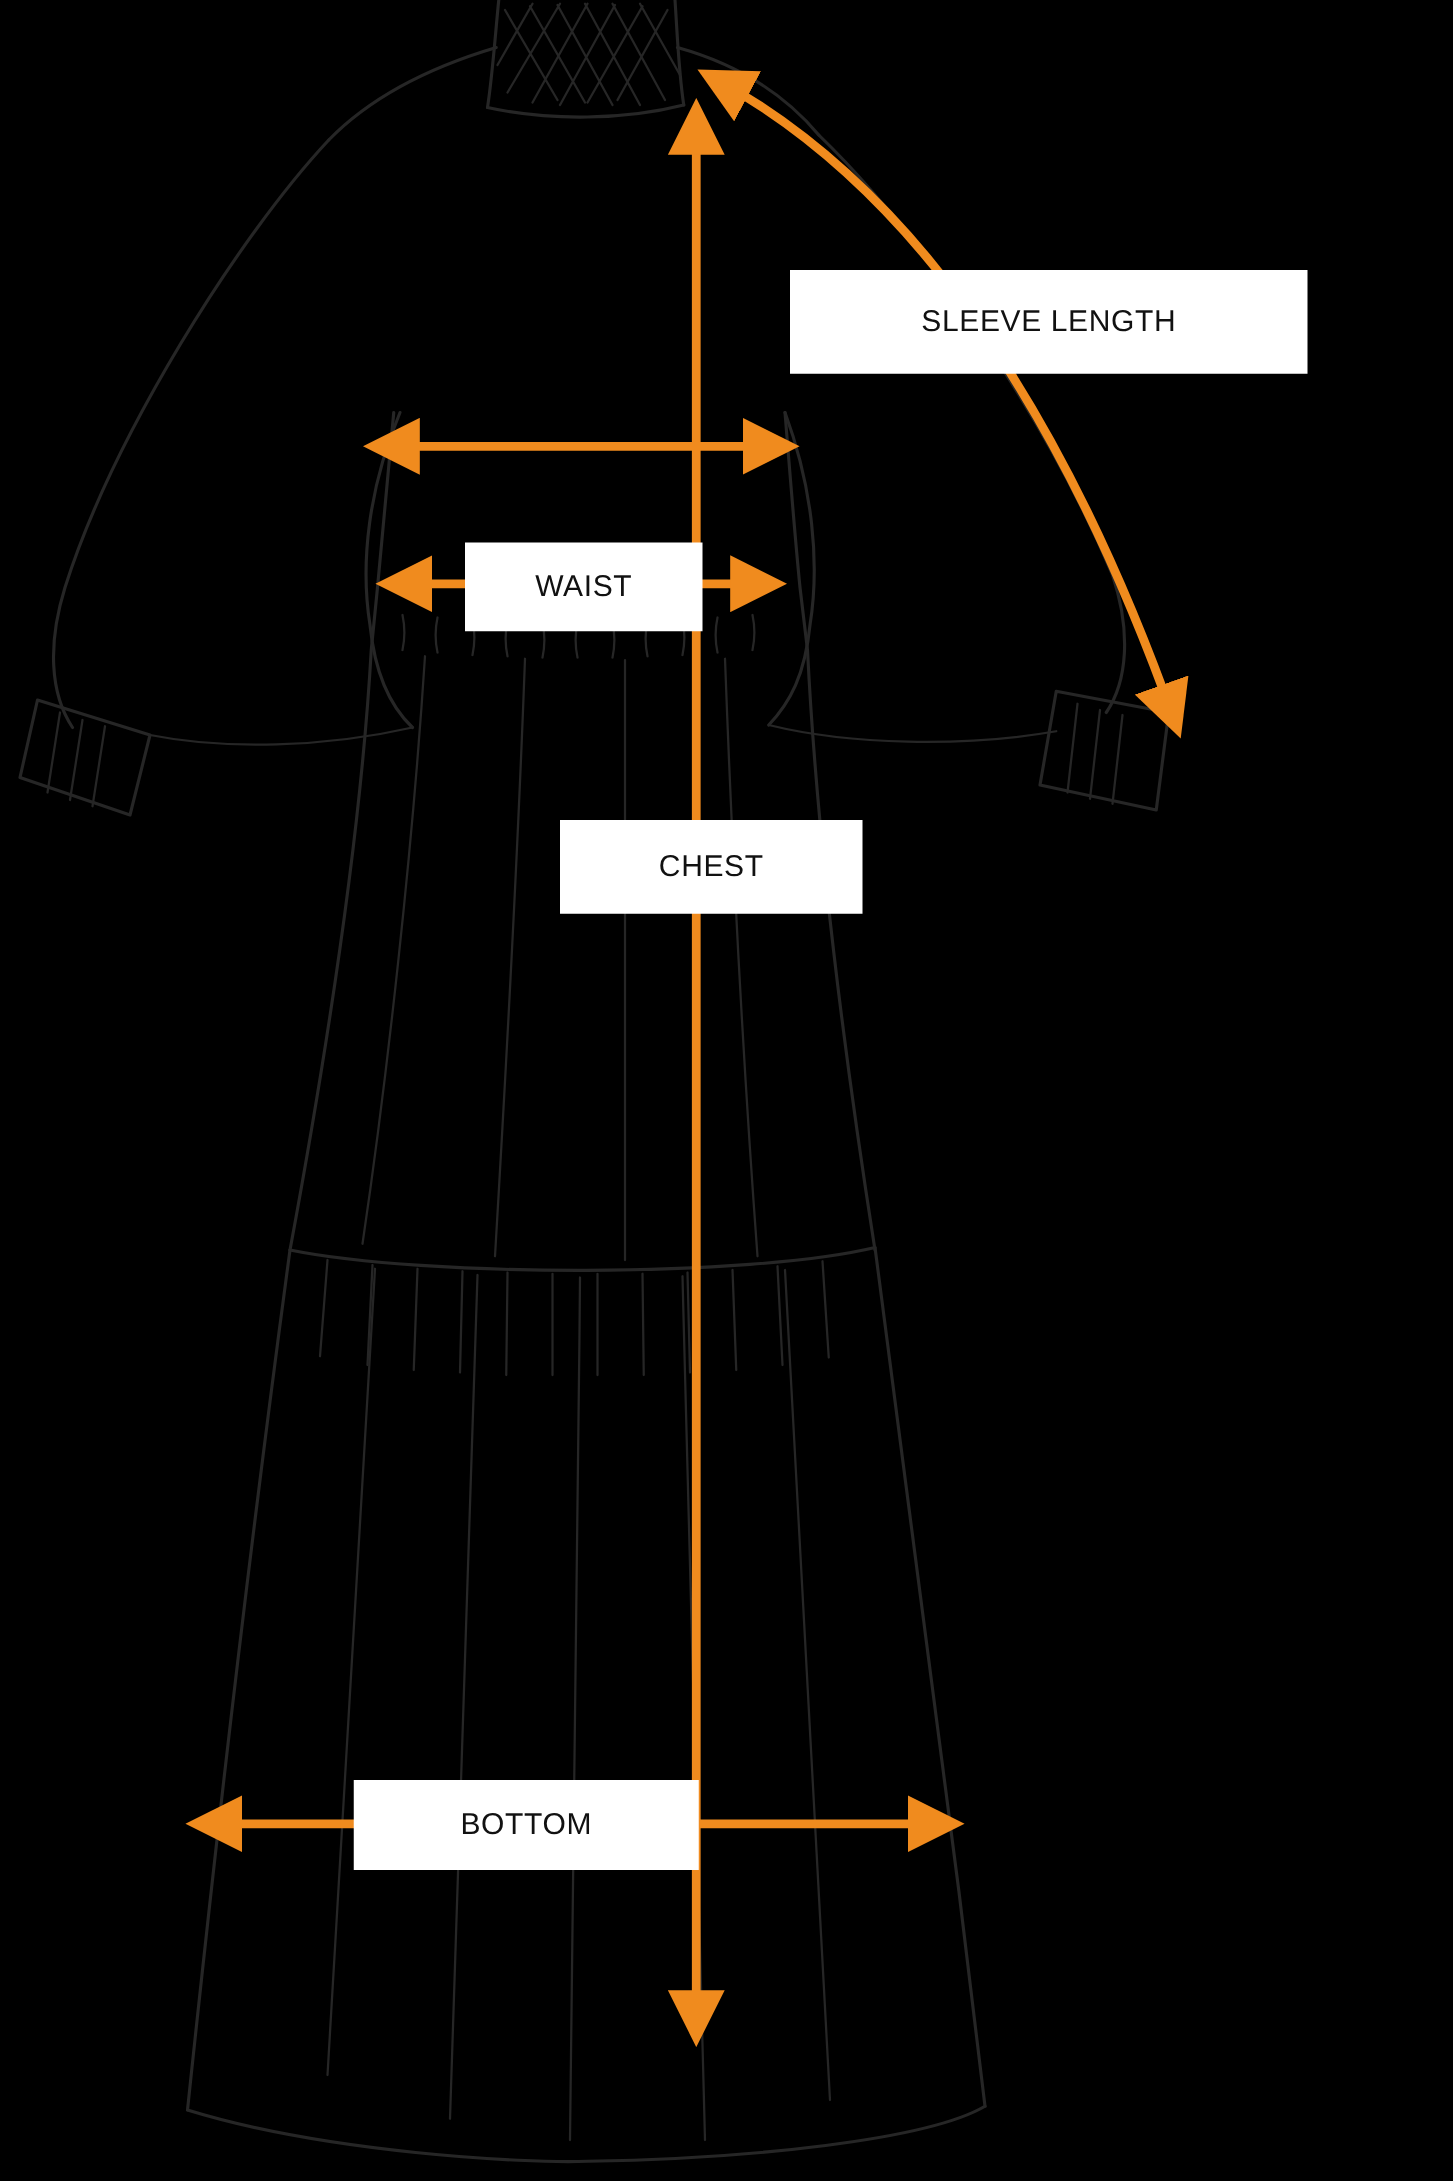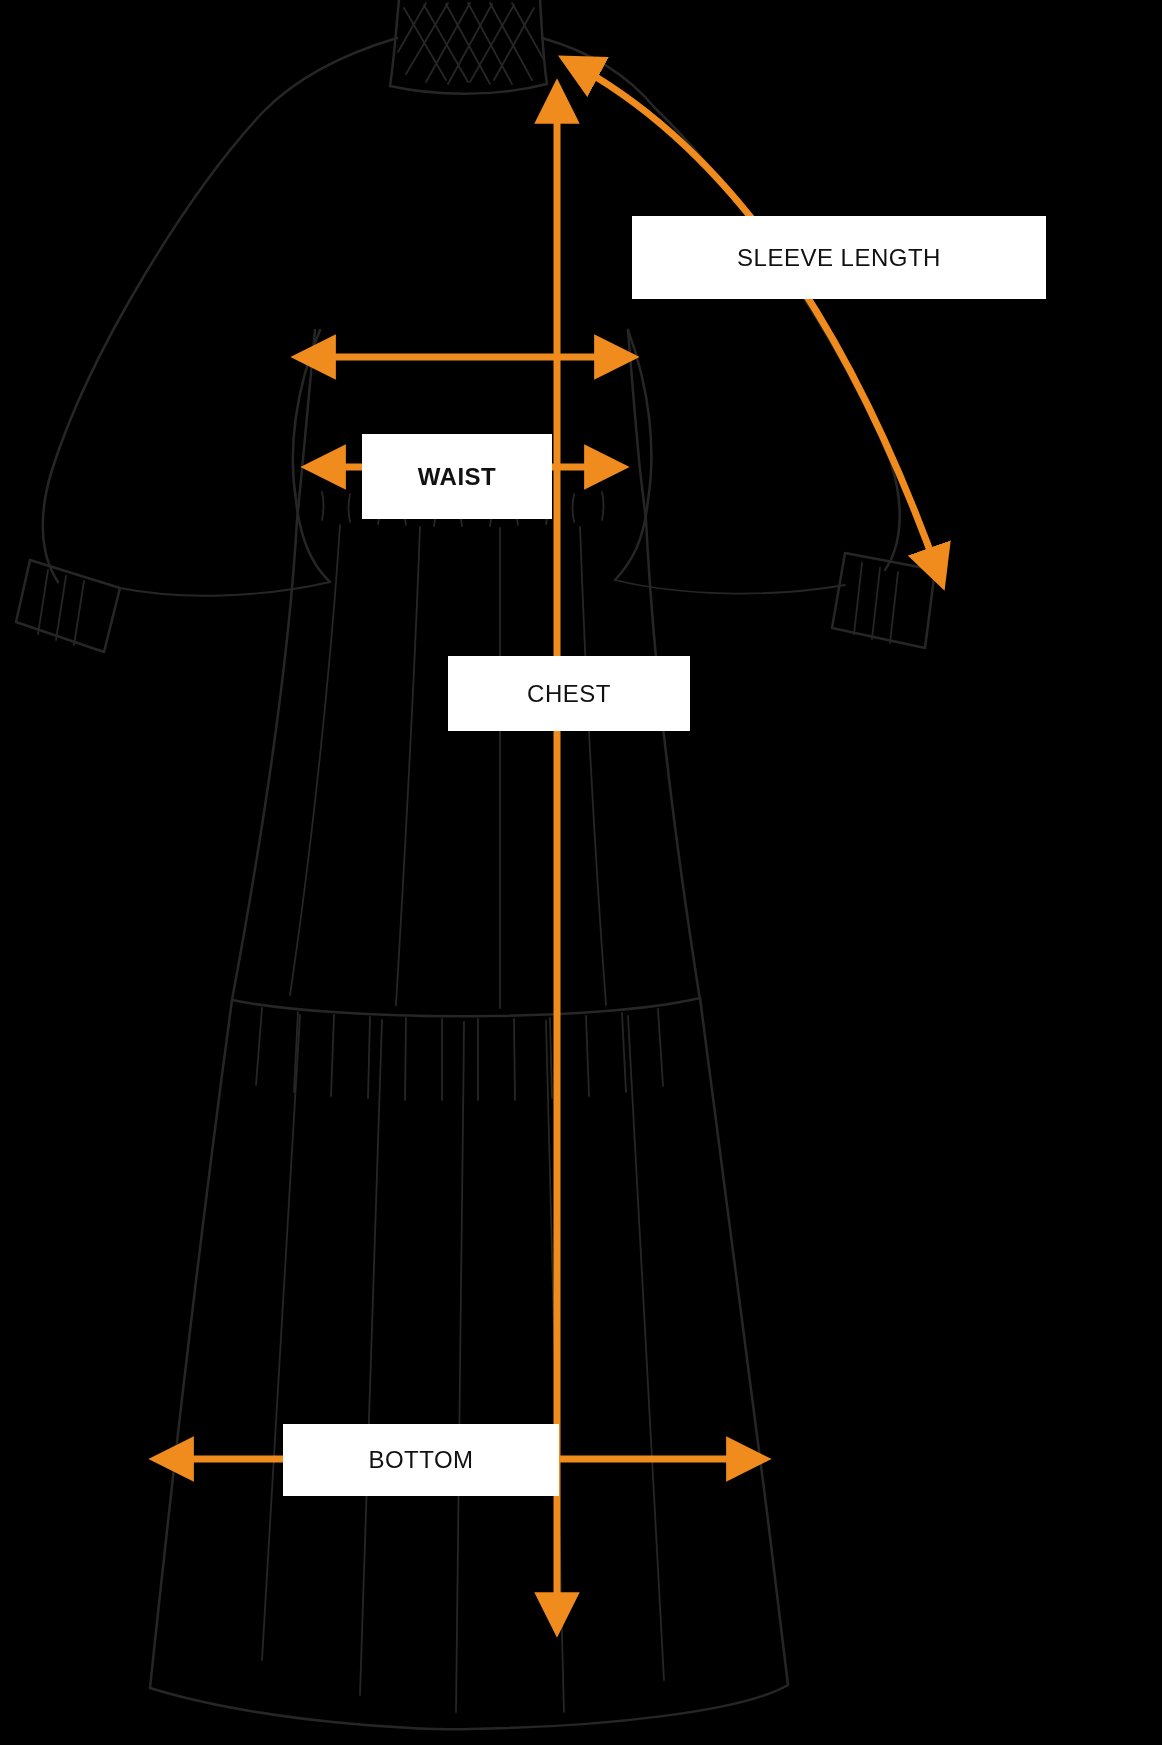--- a/index.html
+++ b/index.html
@@ -128,19 +128,19 @@
       <line class="arrow" x1="557" y1="92" x2="557" y2="1624" marker-start="url(#ah)" marker-end="url(#ah)"></line>
       <line class="arrow" x1="304" y1="357" x2="626" y2="357" marker-start="url(#ah)" marker-end="url(#ah)"></line>
       <line class="arrow" x1="314" y1="467" x2="616" y2="467" marker-start="url(#ah)" marker-end="url(#ah)"></line>
       <line class="arrow" x1="162" y1="1459" x2="758" y2="1459" marker-start="url(#ah)" marker-end="url(#ah)"></line>
     </g>
   </svg>
 
   <div class="measure-label" style="left:632px; top:216px; width:414px; height:83px;">SLEEVE LENGTH</div>
 
 
-  <div class="measure-label" style="left:362px; top:434px; width:190px; height:85px;font-weight:bold;">WAIST</div>
+  <div class="measure-label" style="left:372px; top:434px; width:190px; height:71px;">WAIST</div>
 
   <div class="measure-label" style="left:448px; top:656px; width:242px; height:75px;">CHEST</div>
 
   <div class="measure-label" style="left:283px; top:1424px; width:276px; height:72px;">BOTTOM</div>
 
 </div>
 
 </body></html>

